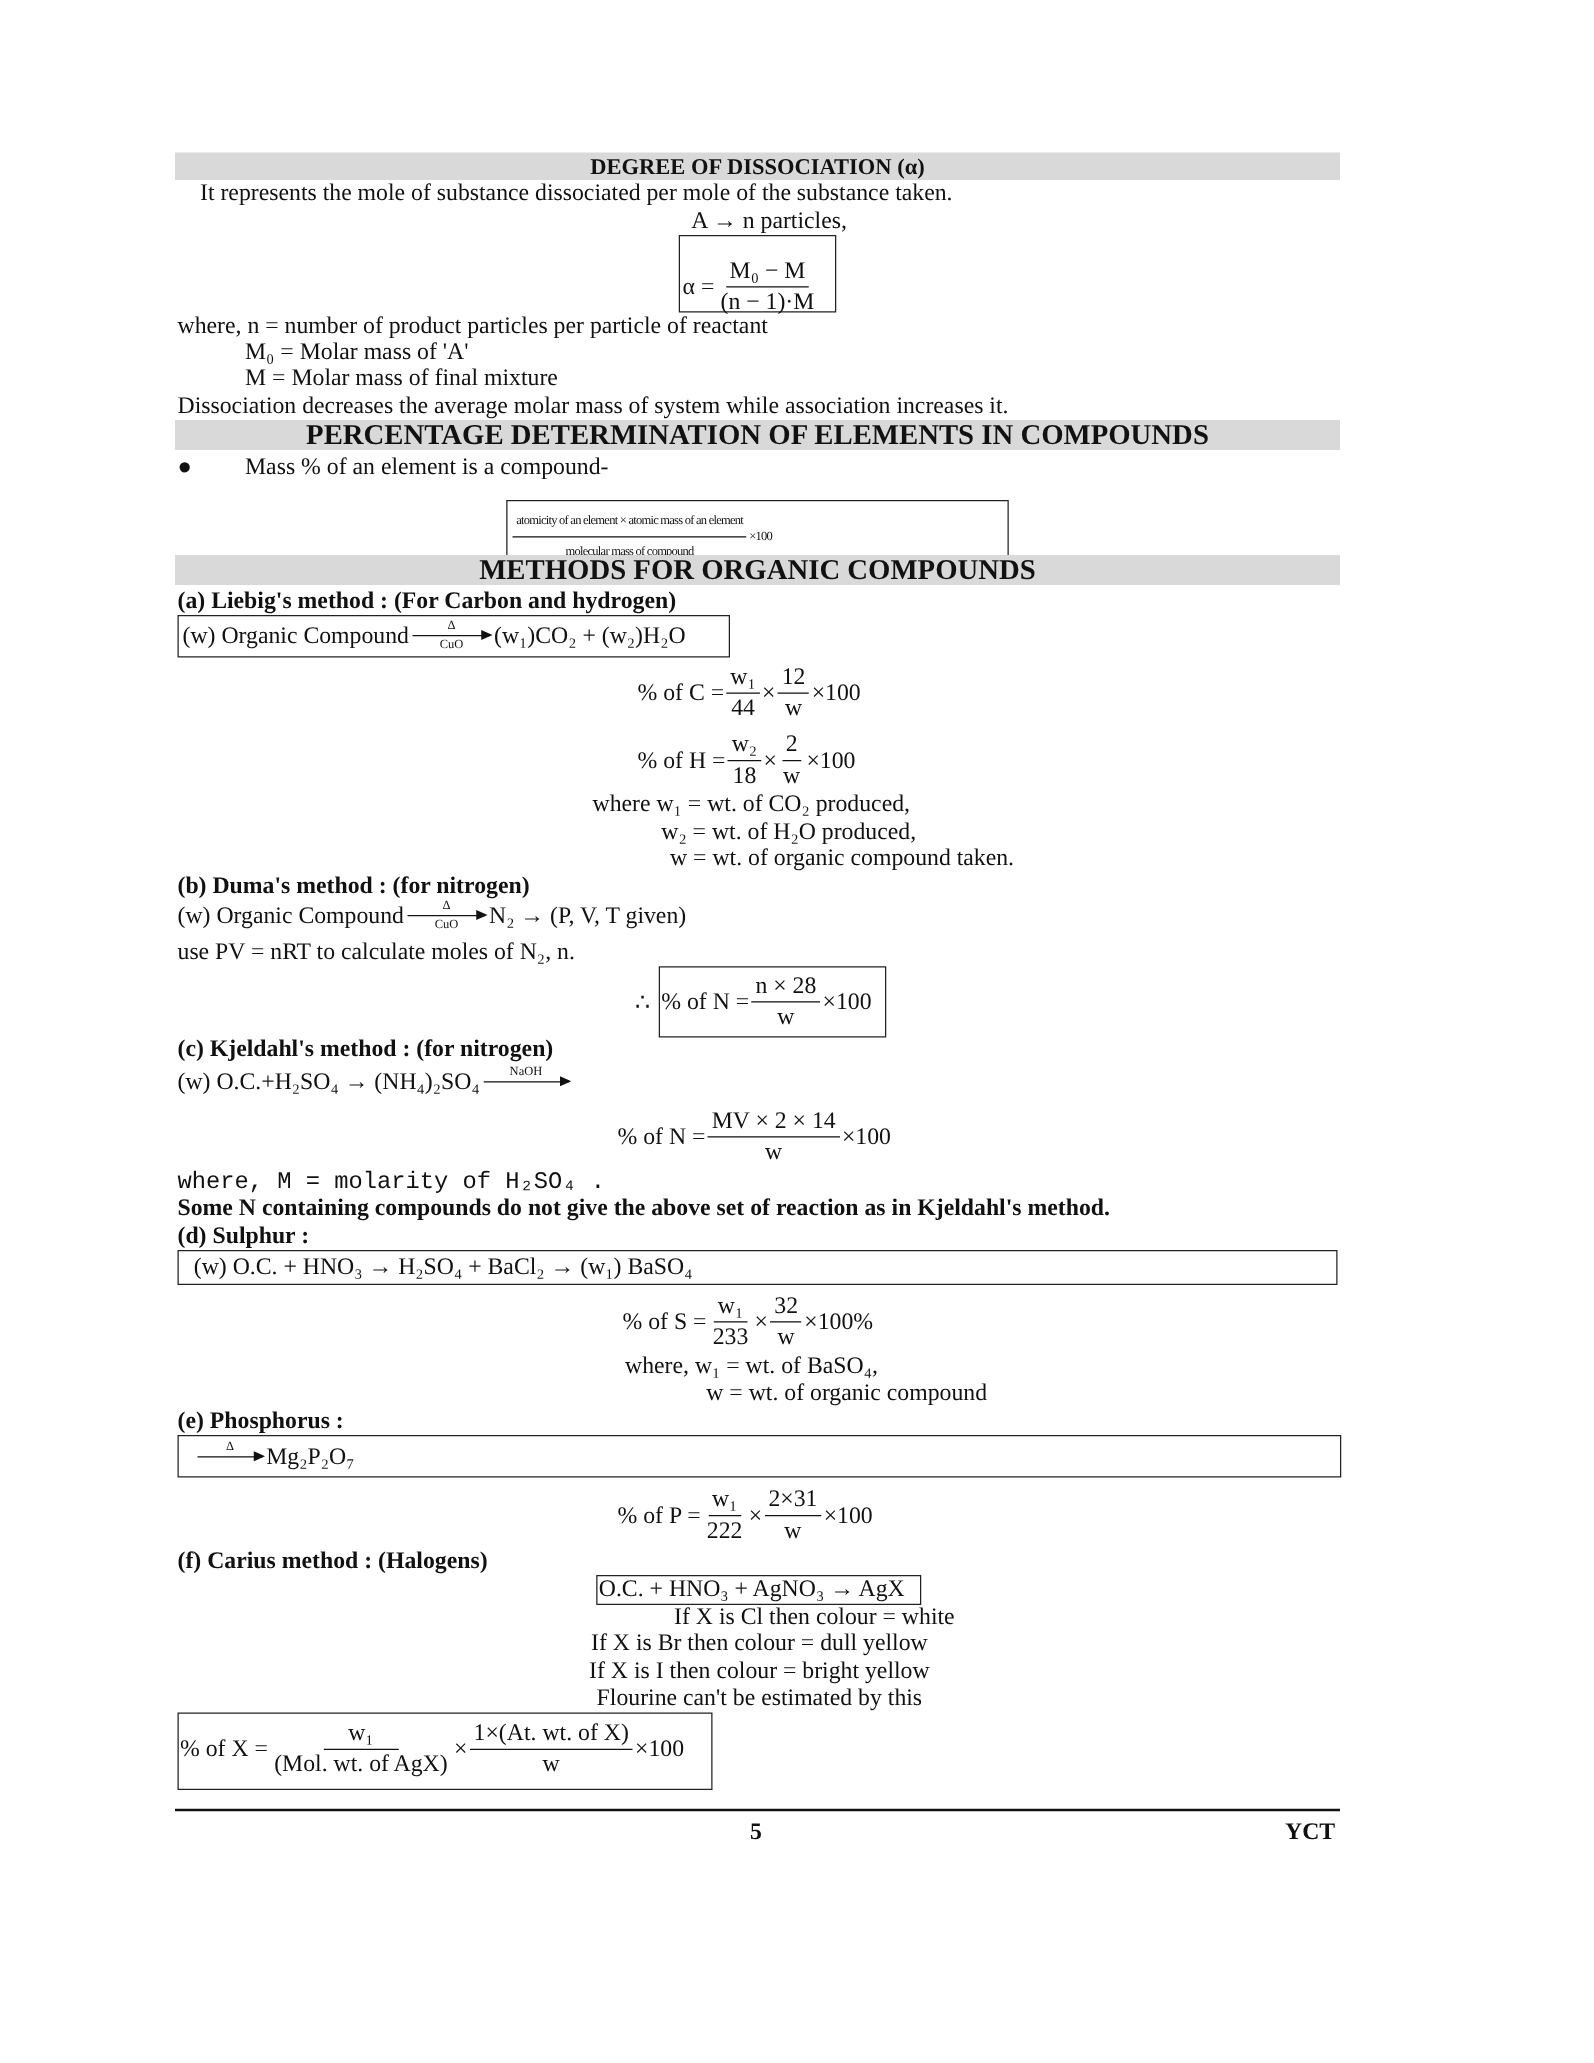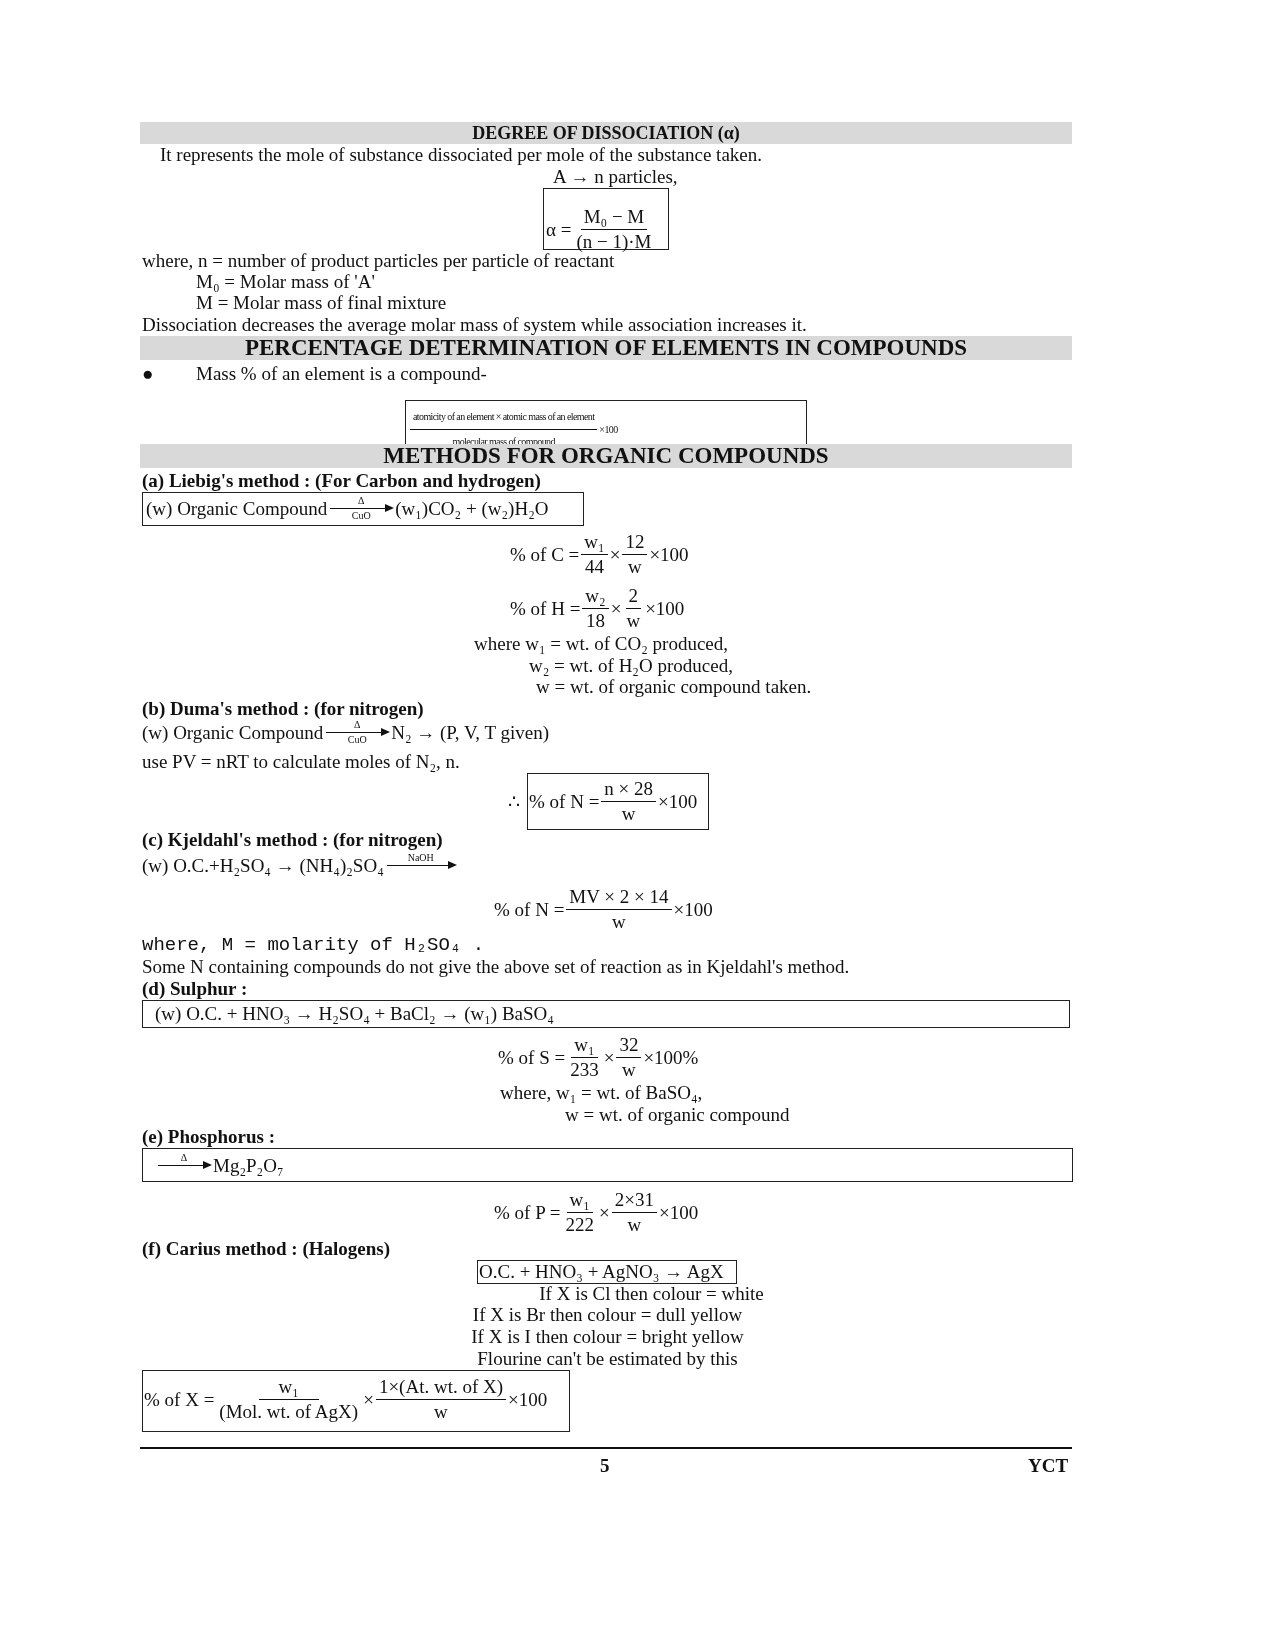--- a/index.html
+++ b/index.html
@@ -127,21 +127,21 @@
 </div>
 <div class="abs" style="left:494px; top:885px; display:flex; align-items:center;">
   <span>% of N =</span>
   <span class="frac">
       <span class="num">MV × 2 × 14</span>
       <span class="den">w</span>
     </span>
   <span>×100</span>
 </div>
 <div class="abs" style="left:142px; top:934px;font-family:Liberation Mono, monospace;">where, M = molarity of H₂SO₄ .</div>
-<div class="abs" style="left:142px; top:956px;">Some N containing compounds do not give the above set of reaction as in Kjeldahl's method.</div>
+<div class="abs" style="left:142px; top:956px;font-weight:bold;">Some N containing compounds do not give the above set of reaction as in Kjeldahl's method.</div>
 
 <div class="abs bold" style="left:142px; top:978px;">(d) Sulphur :</div>
 <div class="box" style="left:142px; top:1000px; width:926px; height:26px;">
   <div style="position:absolute; left:12px; top:2px;">(w) O.C. + HNO₃ → H₂SO₄ + BaCl₂ → (w₁) BaSO₄</div>
 </div>
 <div class="abs" style="left:498px; top:1033px; display:flex; align-items:center;">
   <span>% of S =</span>
   <span class="frac">
       <span class="num">w₁</span>
       <span class="den">233</span>

